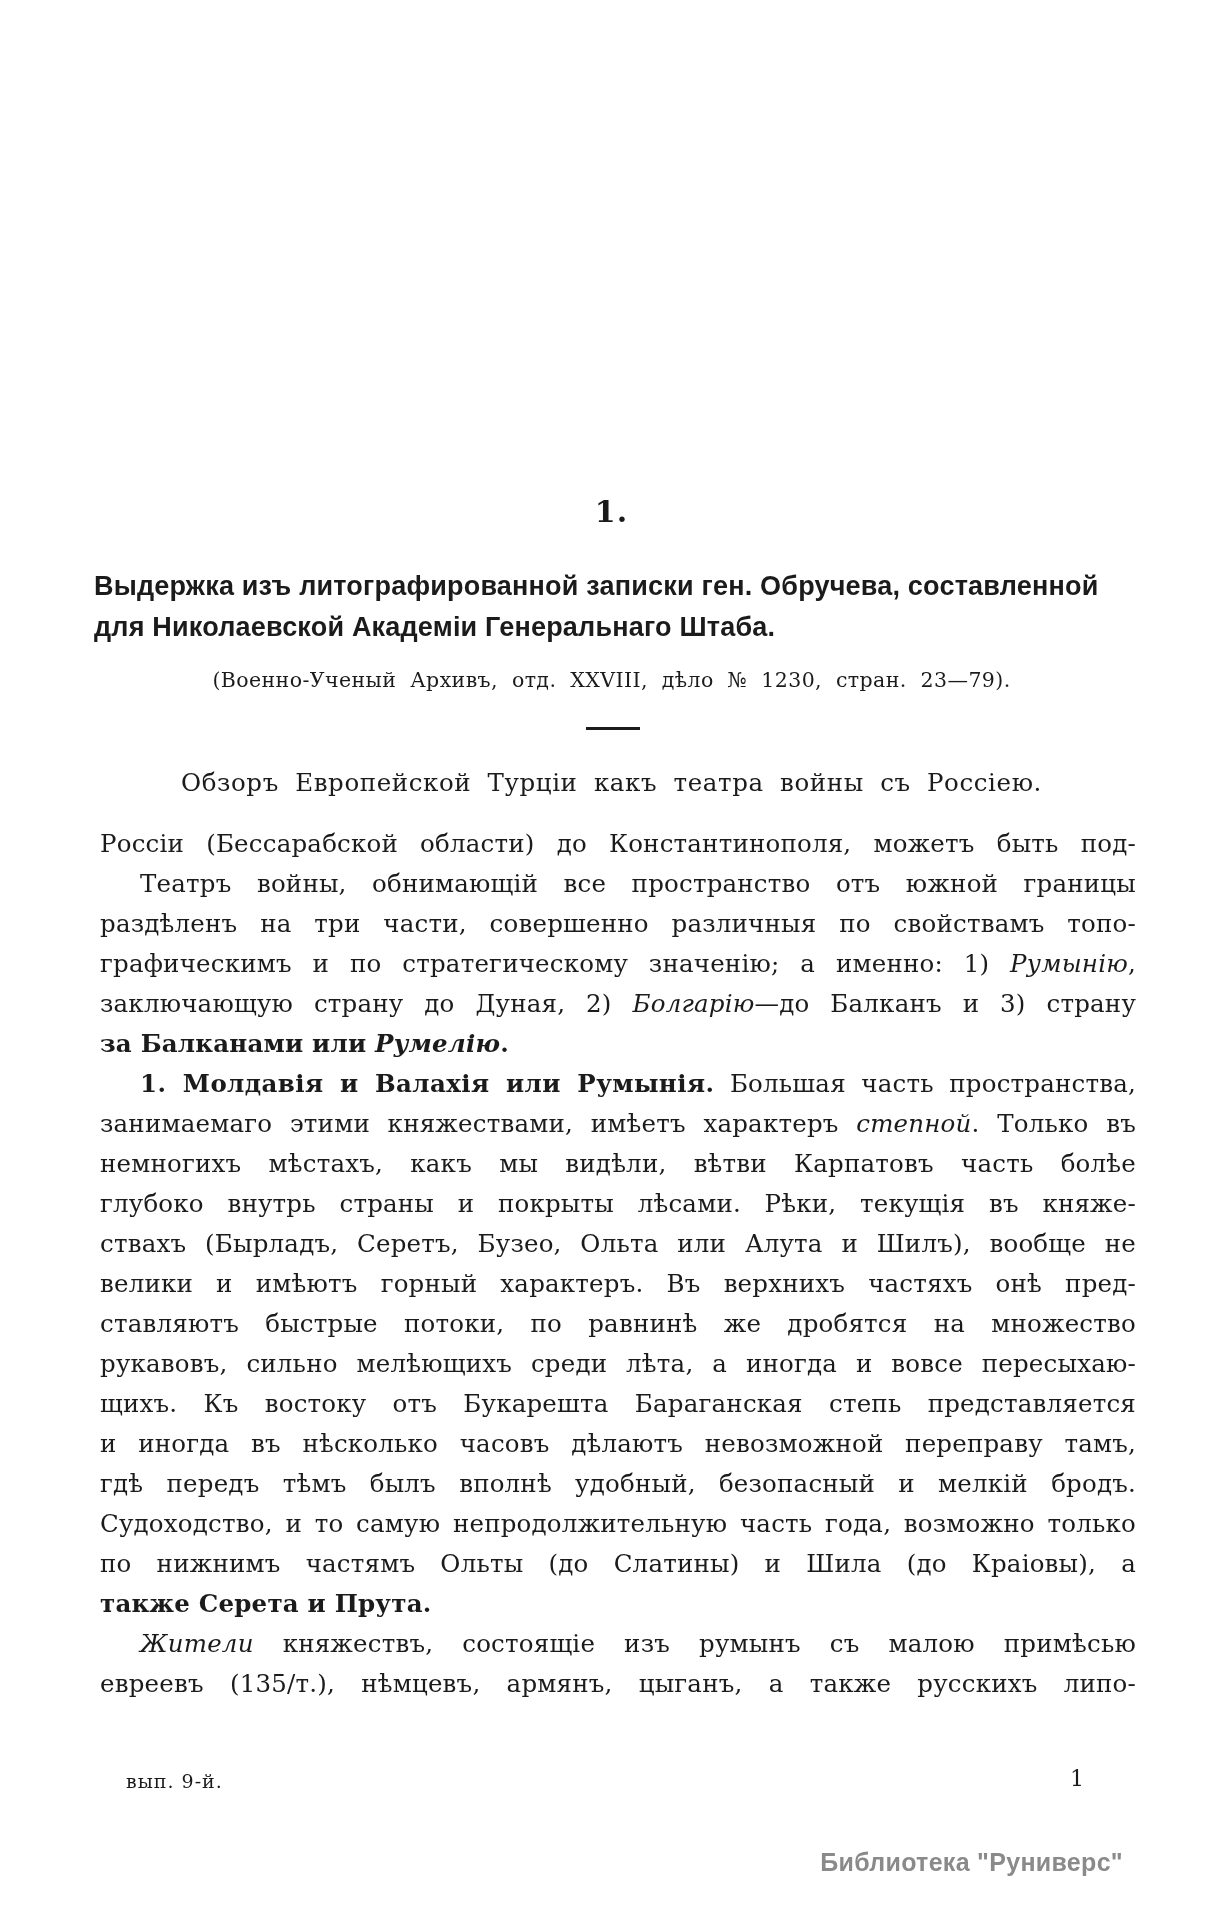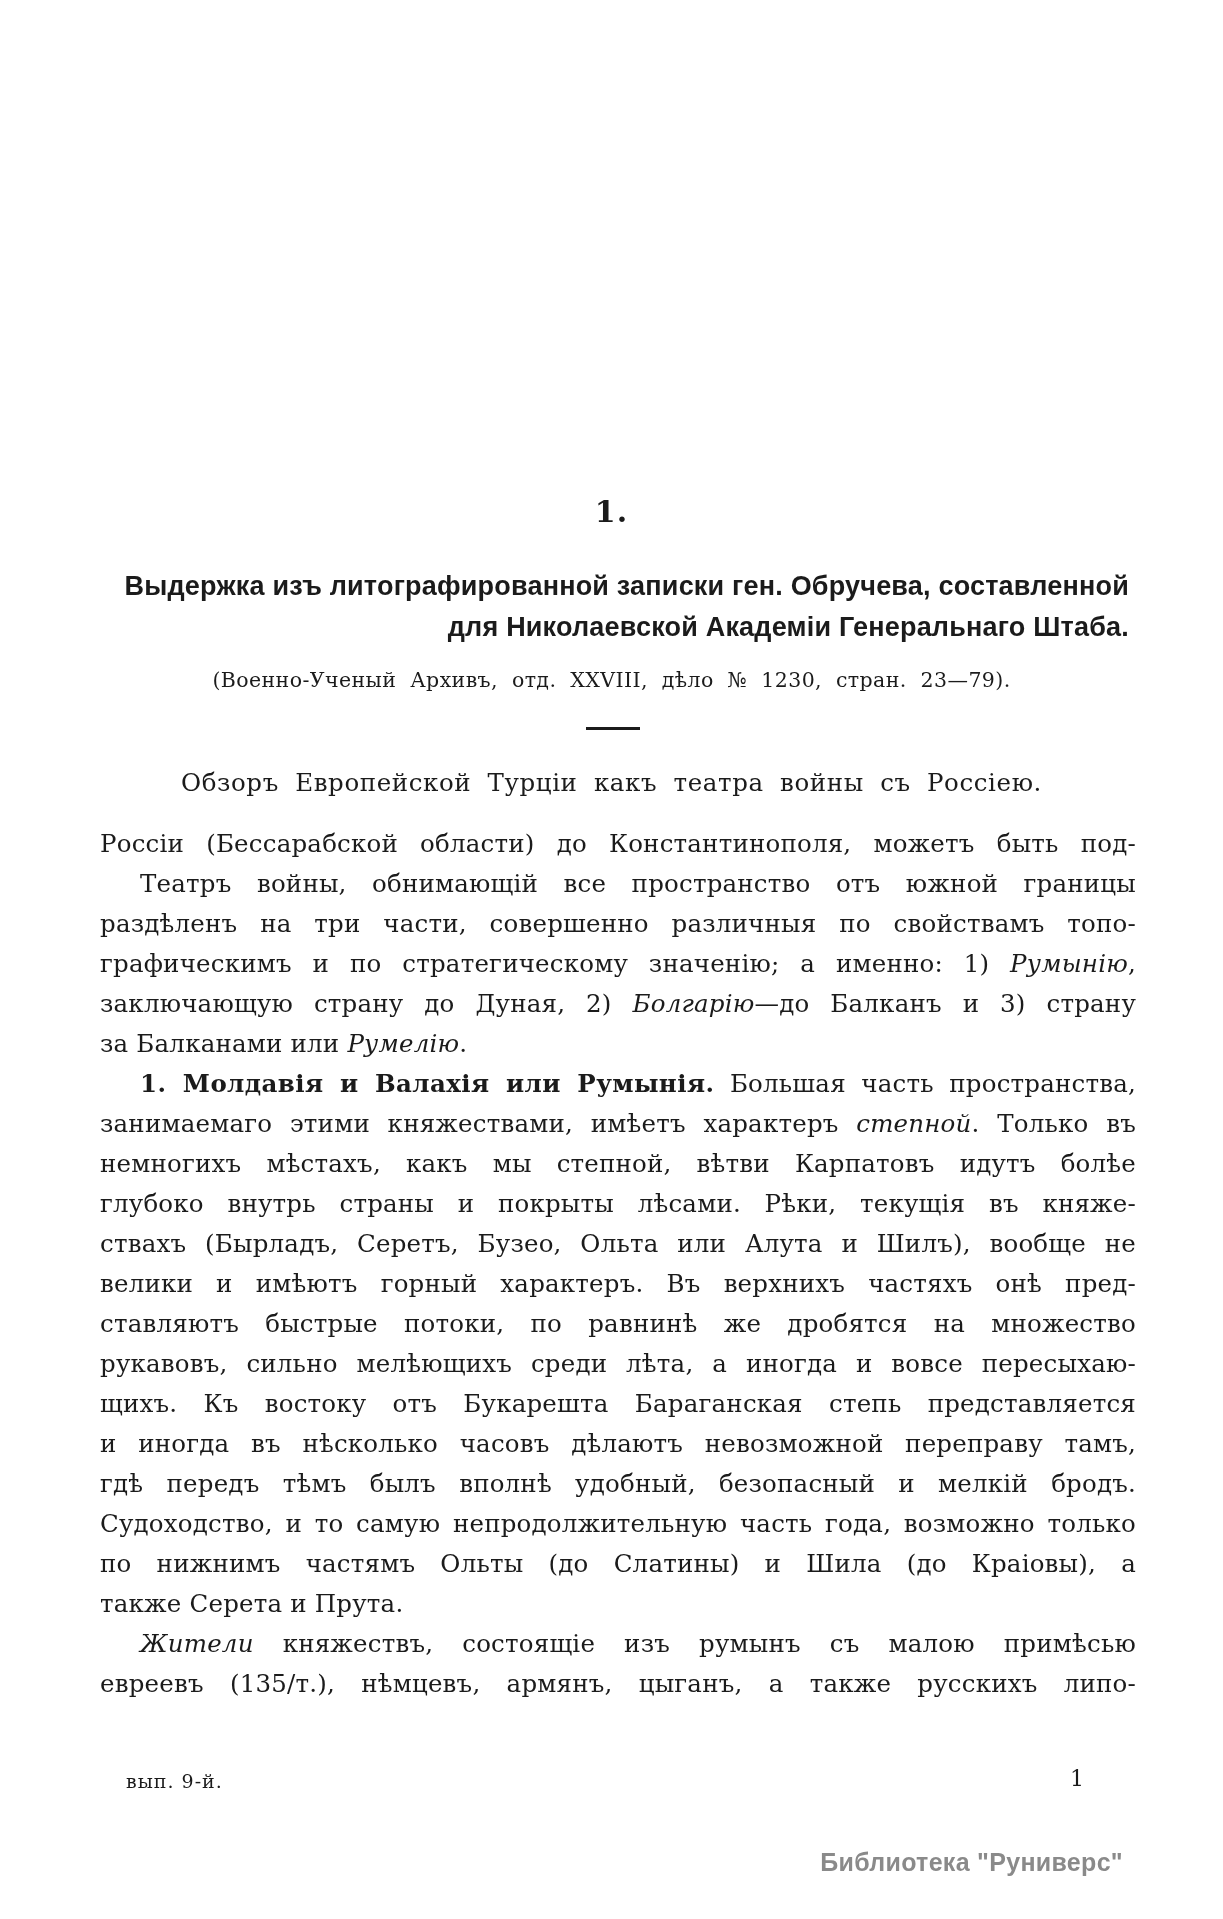--- a/index.html
+++ b/index.html
@@ -17,21 +17,21 @@
     position: absolute;
     top: 494px; left: 0; right: 0;
     text-align: center;
     font-size: 30px;
     font-weight: bold;
     letter-spacing: 1px;
   }
   .title-block {
     position: absolute;
     top: 566px; left: 94px; width: 1035px;
-    text-align: right;
+    text-align: left;
     font-family: "Liberation Sans", sans-serif;
     font-weight: 700;
     font-size: 27px;
     line-height: 41px;
     letter-spacing: 0.2px;
   }
   .archive-note {
     position: absolute;
     top: 668px; left: 94px; width: 1035px;
     text-align: center;
@@ -59,21 +59,21 @@
     top: 824px; left: 100px; width: 1036px;
     font-size: 24.5px;
     line-height: 40px;
     letter-spacing: 0.2px;
   }
   .body-text .line {
     text-align: justify;
     text-align-last: justify;
     white-space: normal;
   }
-  .body-text .line.last { text-align-last: left; }
+  .body-text .line.last { text-align-last: left; font-weight: bold; }
   .body-text .line.indent { padding-left: 40px; }
   .body-text i { font-style: italic; }
   .body-text b { font-weight: bold; letter-spacing: 0.4px; }
   .footer-row {
     position: absolute;
     top: 1766px; left: 100px; width: 1036px;
     height: 34px;
   }
   .footer-issue {
     position: absolute;
@@ -116,21 +116,21 @@
 
   <div class="body-text">
       <div class="line"><span>Россіи (Бессарабской области) до Константинополя, можетъ быть под-</span></div>
       <div class="line indent"><span>Театръ войны, обнимающій все пространство отъ южной границы</span></div>
       <div class="line"><span>раздѣленъ на три части, совершенно различныя по свойствамъ топо-</span></div>
       <div class="line"><span>графическимъ и по стратегическому значенію; а именно: 1) </span><i>Румынію</i><span>,</span></div>
       <div class="line"><span>заключающую страну до Дуная, 2) </span><i>Болгарію</i><span>—до Балканъ и 3) страну</span></div>
       <div class="line last"><span>за Балканами или </span><i>Румелію</i><span>.</span></div>
       <div class="line indent"><b>1. Молдавія и Валахія или Румынія.</b><span> Большая часть пространства,</span></div>
       <div class="line"><span>занимаемаго этими княжествами, имѣетъ характеръ </span><i>степной</i><span>. Только въ</span></div>
-      <div class="line"><span>немногихъ мѣстахъ, какъ мы степной, вѣтви Карпатовъ идутъ болѣе</span></div>
+      <div class="line"><span>немногихъ мѣстахъ, какъ мы видѣли, вѣтви Карпатовъ часть болѣе</span></div>
       <div class="line"><span>глубоко внутрь страны и покрыты лѣсами. Рѣки, текущія въ княже-</span></div>
       <div class="line"><span>ствахъ (Бырладъ, Серетъ, Бузео, Ольта или Алута и Шилъ), вообще не</span></div>
       <div class="line"><span>велики и имѣютъ горный характеръ. Въ верхнихъ частяхъ онѣ пред-</span></div>
       <div class="line"><span>ставляютъ быстрые потоки, по равнинѣ же дробятся на множество</span></div>
       <div class="line"><span>рукавовъ, сильно мелѣющихъ среди лѣта, а иногда и вовсе пересыхаю-</span></div>
       <div class="line"><span>щихъ. Къ востоку отъ Букарешта Бараганская степь представляется</span></div>
       <div class="line"><span>и иногда въ нѣсколько часовъ дѣлаютъ невозможной переправу тамъ,</span></div>
       <div class="line"><span>гдѣ передъ тѣмъ былъ вполнѣ удобный, безопасный и мелкій бродъ.</span></div>
       <div class="line"><span>Судоходство, и то самую непродолжительную часть года, возможно только</span></div>
       <div class="line"><span>по нижнимъ частямъ Ольты (до Слатины) и Шила (до Краіовы), а</span></div>

